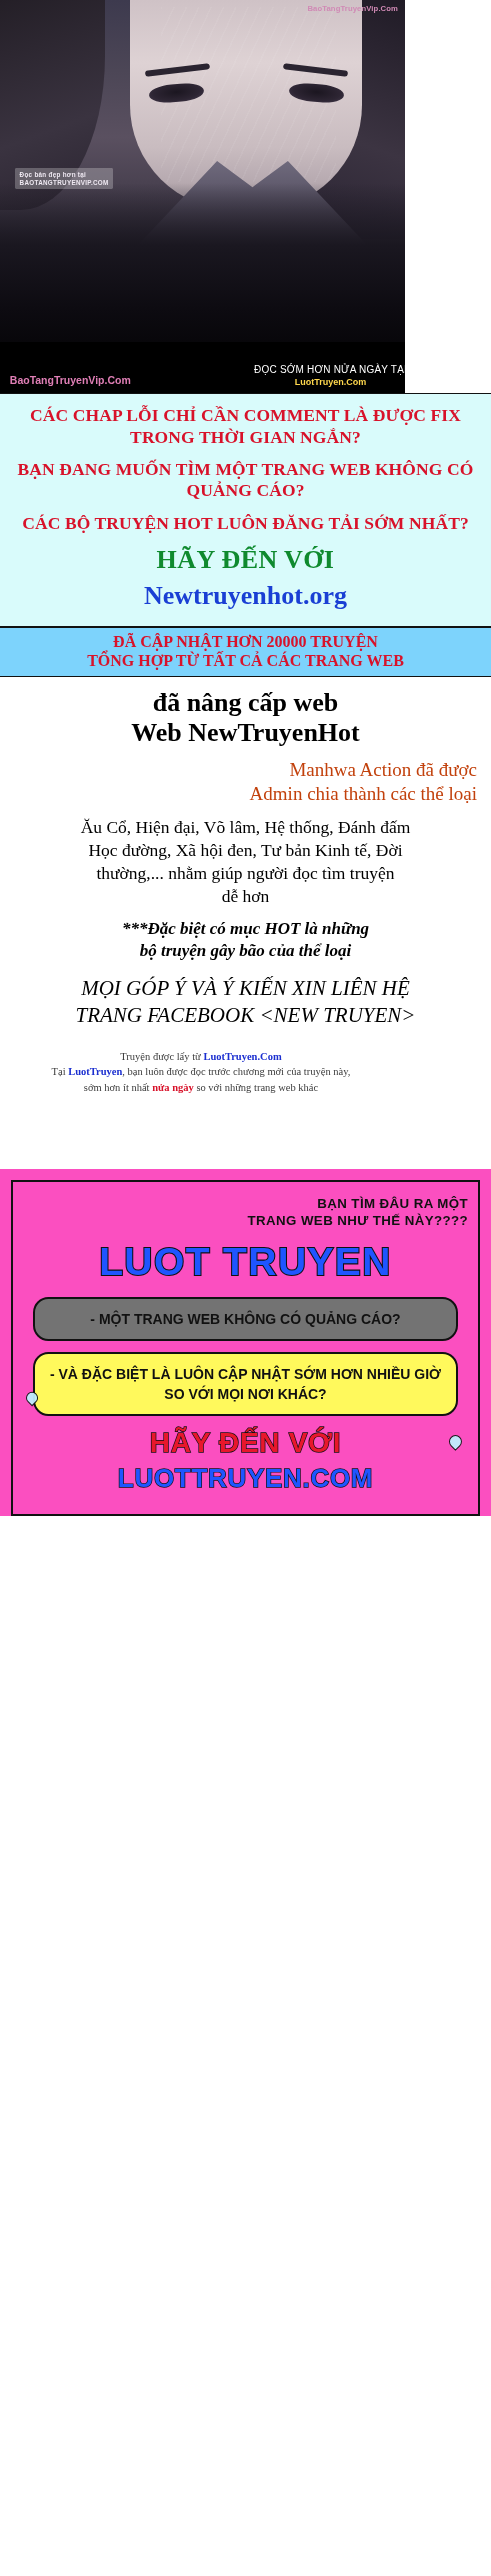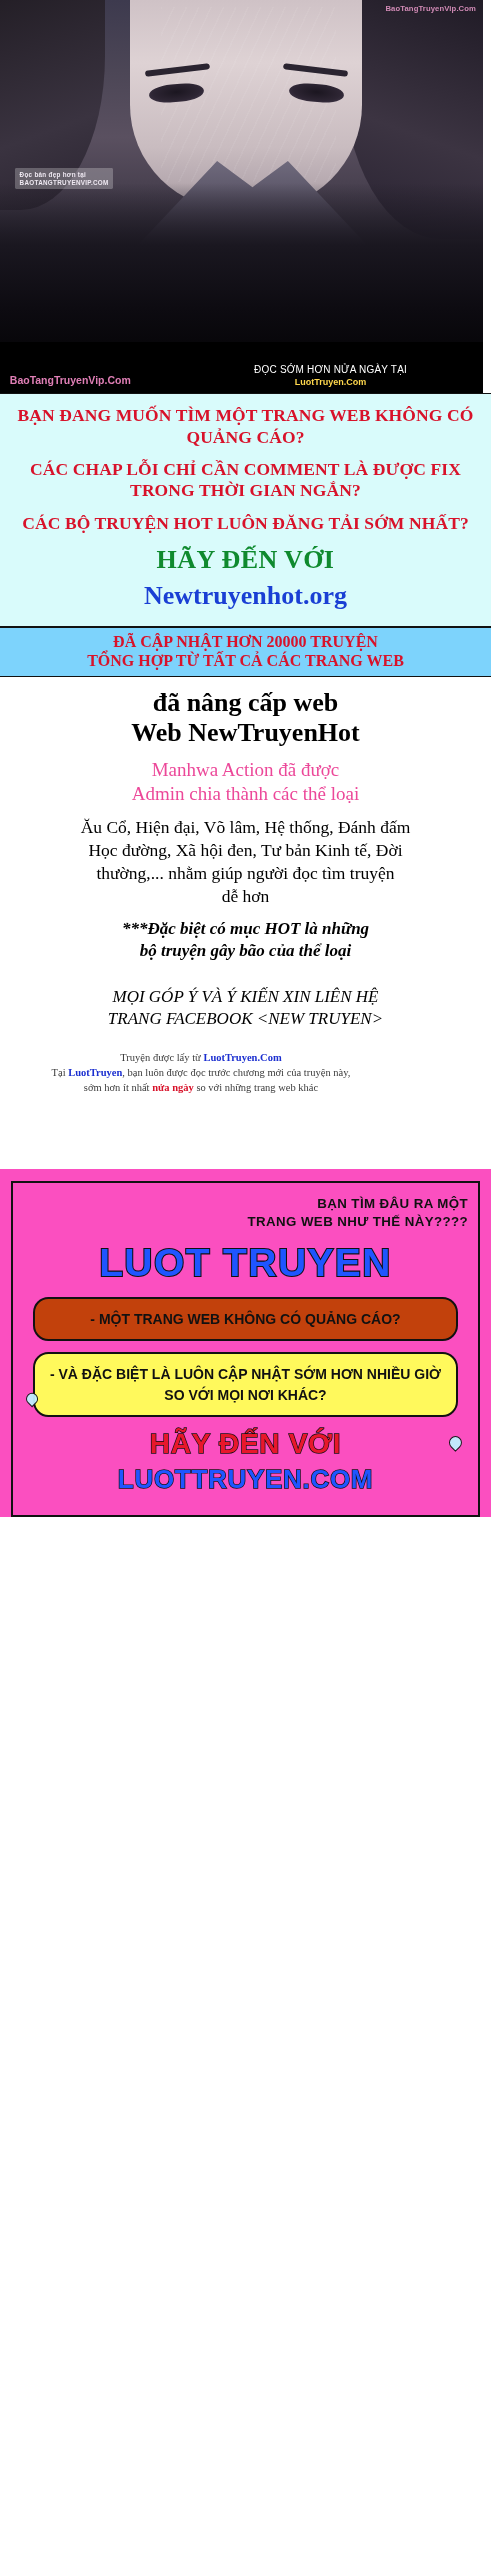--- a/index.html
+++ b/index.html
@@ -1,21 +1,21 @@
 <!DOCTYPE html>
 <html style="font-size:11.2px"><head>
 <meta charset="utf-8">
 <style>
   html,body{margin:0;padding:0;background:#fff;}
   body{width:491px;font-family:"Liberation Serif",serif;}
   .page{width:491px;position:relative;overflow:hidden;}
 
   
   .art{
-    width:483px;height:393px;position:relative;overflow:hidden;
+    width:405px;height:393px;position:relative;overflow:hidden;
     background:linear-gradient(180deg,#3d3a4e 0%,#4c4656 18%,#5a5060 35%,#3a3442 58%,#241f2a 76%,#0b0a0d 88%,#000 100%);
   }
   .art .wm-top{
     position:absolute;top:4.2px;right:7px;font-size:7.7px;
     font-family:"Liberation Sans",sans-serif;font-weight:bold;color:#d08ab5;
     letter-spacing:0.1px;
   }
   .hair-left{
     position:absolute;left:0;top:0;width:105px;height:210px;
     background:linear-gradient(160deg,#241f27 0%,#3a3340 60%,#2a2430 100%);
@@ -100,24 +100,24 @@
   }
   .updated div{
     color:#d8122a;font-weight:bold;font-size:16px;line-height:1.18;text-align:center;
   }
 
   
   .info{
     width:491px;background:#fff;padding:11.2px 14px 7px;box-sizing:border-box;text-align:center;
   }
   .info .h1{font-size:26px;font-weight:bold;line-height:1.15;color:#000;margin-bottom:9.8px;}
-  .info .h2{font-size:19px;line-height:1.3;color:#ec4899;margin-bottom:8.4px;}
+  .info .h2{font-size:19px;line-height:1.3;color:#c2410c;margin-bottom:8.4px;text-align:right;}
   .info .p{font-size:17.5px;line-height:1.32;color:#000;}
   .info .em{font-style:italic;font-weight:bold;font-size:17px;line-height:1.3;margin-top:9.8px;}
-  .info .em2{font-style:italic;font-size:17px;line-height:1.3;margin-top:24px;}
+  .info .em2{font-style:italic;font-size:21px;line-height:1.3;margin-top:13px;}
   .credit{
     width:402px;background:#fff;padding:12.6px 12.6px 18px;box-sizing:border-box;text-align:center;
     color:#3b3b3b;font-size:10.5px;line-height:1.45;
   }
   .credit b{color:#1b2fd0;}
   .credit .red{color:#d8122a;font-weight:bold;}
   .gap{height:56px;background:#fff;}
 
   
   .pink{
@@ -134,21 +134,21 @@
   .pk-title{
     text-align:center;font-family:"Liberation Sans",sans-serif;font-weight:bold;
     font-size:39px;letter-spacing:1.4px;color:#1f55ff;margin:2.8px 0 12.6px;
     -webkit-text-stroke:2.1px #111;paint-order:stroke fill;
   }
   .bub{
     border:2.1px solid #111;border-radius:15.4px;padding:9.8px 11.2px;margin:0 9.8px 11.2px;
     text-align:center;font-family:"Liberation Sans",sans-serif;font-weight:bold;
     font-size:14px;line-height:1.45;color:#111;box-sizing:border-box;
   }
-  .bub.green{background:#c2410c;}
+  .bub.green{background:#737373;}
   .bub.pinklight{background:#ffd9ec;}
   .bub.yellow{background:#fff95c;}
   .pk-hay{
     text-align:center;font-family:"Liberation Sans",sans-serif;font-weight:bold;
     font-size:28px;color:#e8172b;-webkit-text-stroke:1.4px #111;paint-order:stroke fill;
     margin:7px 0 4.2px;letter-spacing:0.7px;
   }
   .pk-site{
     text-align:center;font-family:"Liberation Sans",sans-serif;font-weight:bold;
     font-size:26px;color:#1f55ff;-webkit-text-stroke:1.4px #111;paint-order:stroke fill;
@@ -184,22 +184,22 @@
     <div class="art-bottom">
       <div class="left">BaoTangTruyenVip.Com</div>
       <div class="right">
         <div class="l1">ĐỌC SỚM HƠN NỬA NGÀY TẠI</div>
         <div class="l2">LuotTruyen.Com</div>
       </div>
     </div>
   </div>
 
   <div class="promo">
+    <div class="q">CÁC CHAP LỖI CHỈ CẦN COMMENT LÀ ĐƯỢC FIX TRONG THỜI GIAN NGẮN?</div>
     <div class="q">BẠN ĐANG MUỐN TÌM MỘT TRANG WEB KHÔNG CÓ QUẢNG CÁO?</div>
-    <div class="q">CÁC CHAP LỖI CHỈ CẦN COMMENT LÀ ĐƯỢC FIX TRONG THỜI GIAN NGẮN?</div>
     <div class="q">CÁC BỘ TRUYỆN HOT LUÔN ĐĂNG TẢI SỚM NHẤT?</div>
     <div class="hay">HÃY ĐẾN VỚI</div>
     <div class="site">Newtruyenhot.org</div>
   </div>
 
   <div class="updated">
     <div>ĐÃ CẬP NHẬT HƠN 20000 TRUYỆN</div>
     <div>TỔNG HỢP TỪ TẤT CẢ CÁC TRANG WEB</div>
   </div>
 

